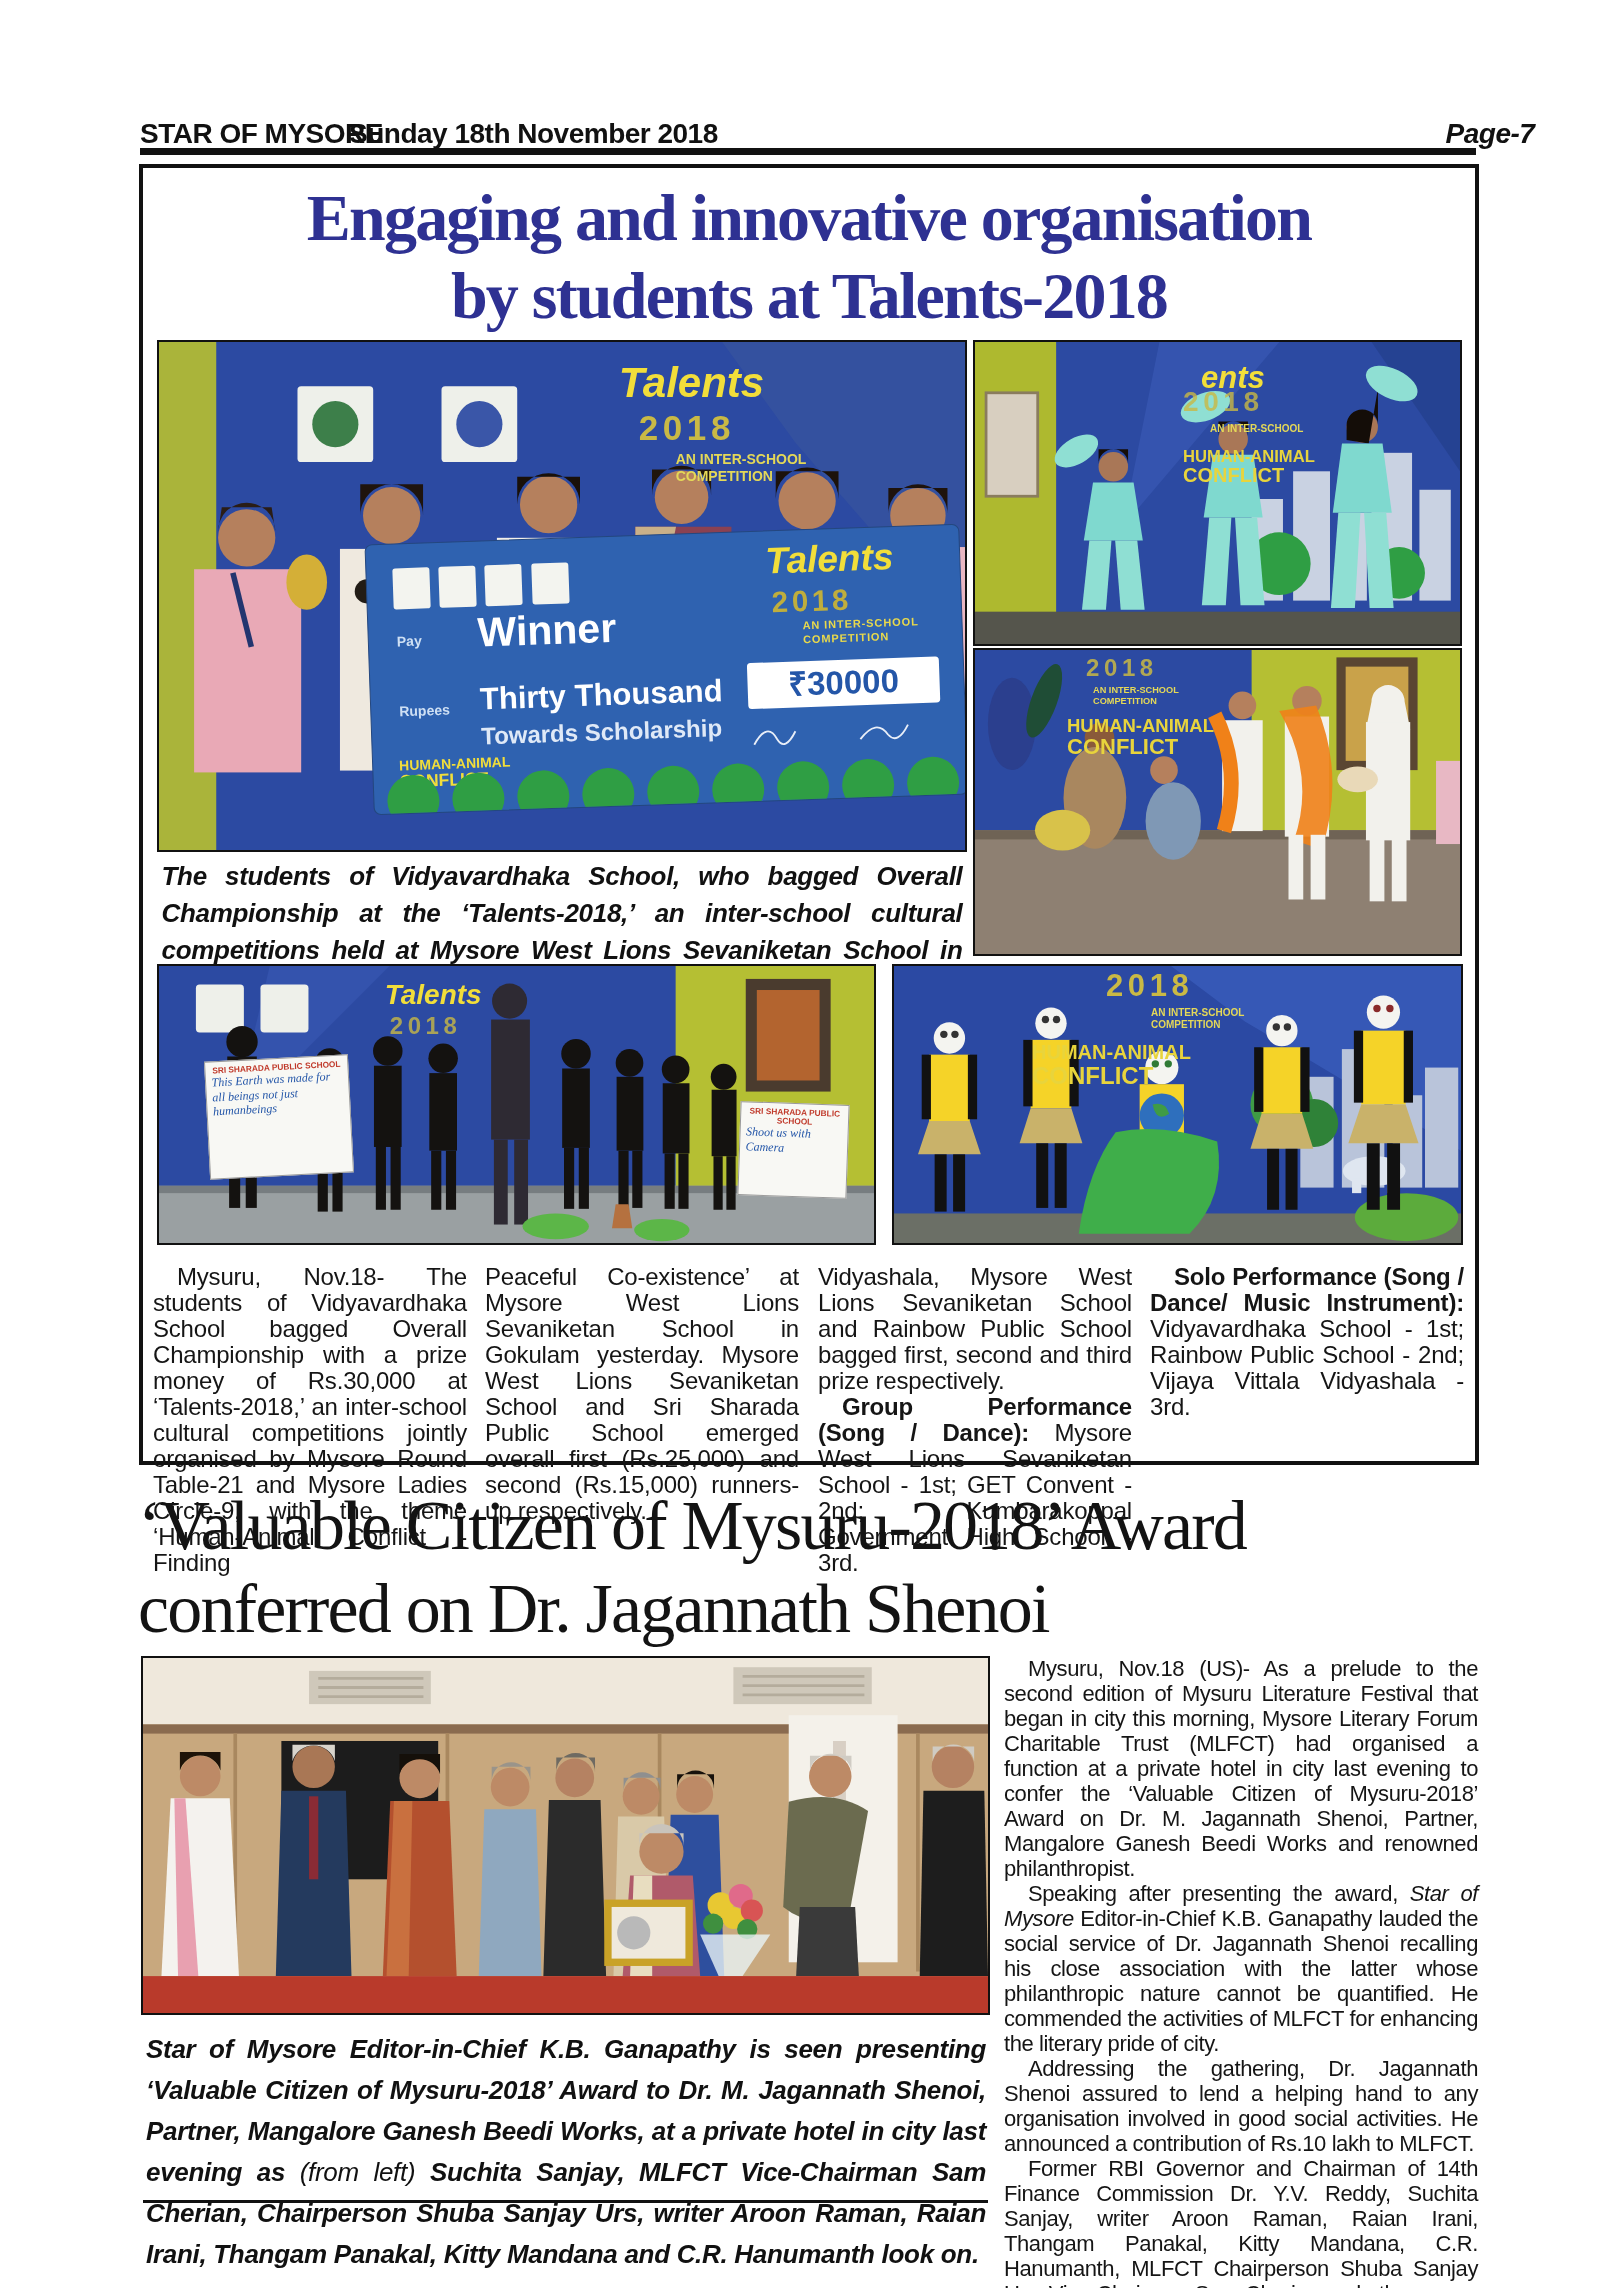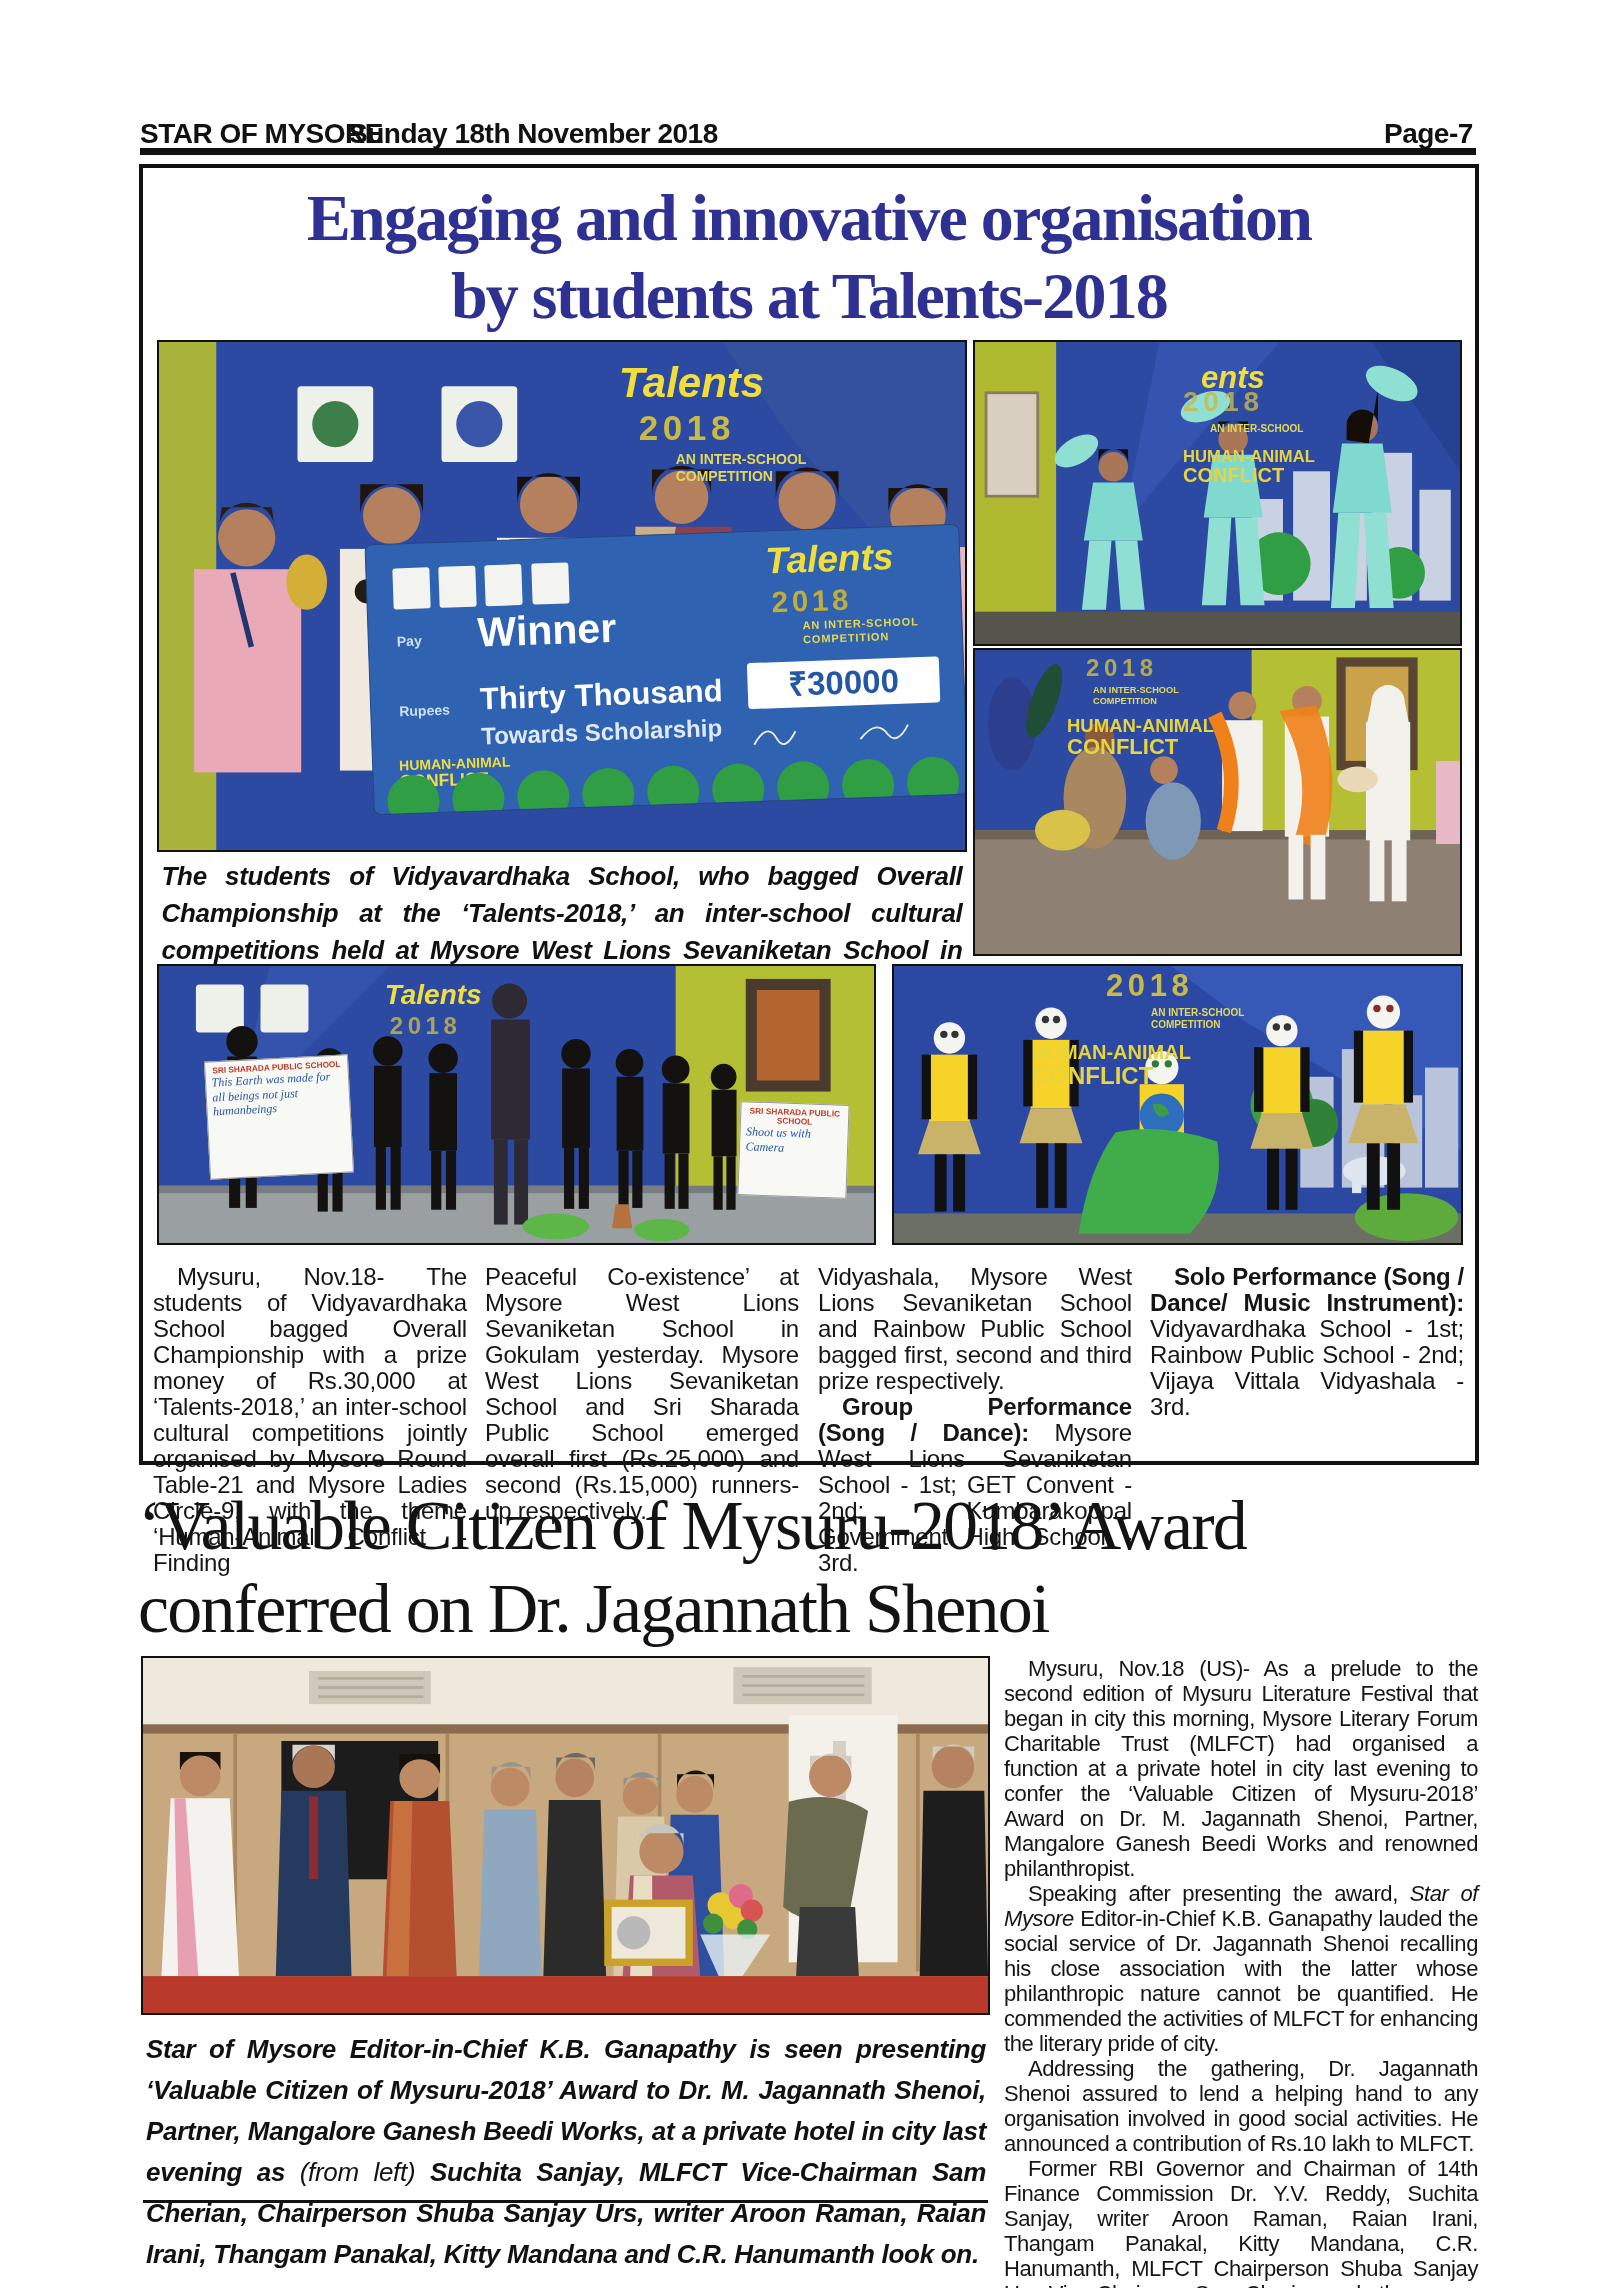--- a/index.html
+++ b/index.html
@@ -3,21 +3,21 @@
 <meta charset="utf-8">
 <style>
   html,body{margin:0;padding:0;background:#e8e8e8;}
   .page{position:relative;width:1619px;height:2289px;background:#ffffff;overflow:hidden;
         font-family:"Liberation Sans",sans-serif;color:#1a1a1a;margin:0 auto;}
 
   
   .mh{position:absolute;top:118px;font-weight:bold;font-size:28px;letter-spacing:-0.5px;color:#111;}
   .mh-title{left:140px;}
   .mh-date{left:349px;}
-  .mh-page{left:1384px;width:92px;text-align:left;}
+  .mh-page{left:1444px;width:92px;text-align:center;font-style:italic;}
   .mh-rule{position:absolute;left:140px;top:148px;width:1336px;height:7.4px;background:#111;}
 
   
   .a1box{position:absolute;left:139px;top:164px;width:1340px;height:1301px;
          border:4.6px solid #111;box-sizing:border-box;}
   .hl1{position:absolute;left:0;top:11px;width:100%;text-align:center;
        font-family:"Liberation Serif",serif;font-weight:bold;color:#2e3192;
        font-size:66px;line-height:78px;letter-spacing:-1.8px;}
   .hl2{position:absolute;left:138px;top:1484px;width:1340px;text-align:left;
        font-family:"Liberation Serif",serif;font-weight:normal;color:#131313;

